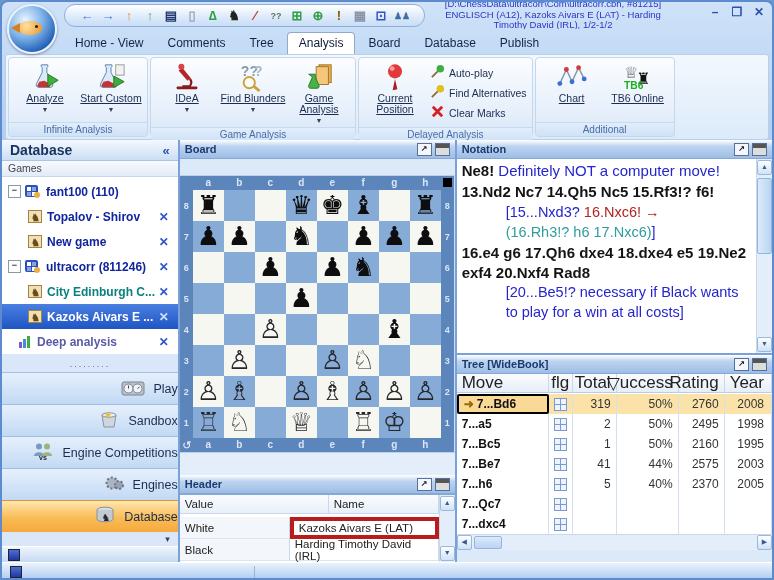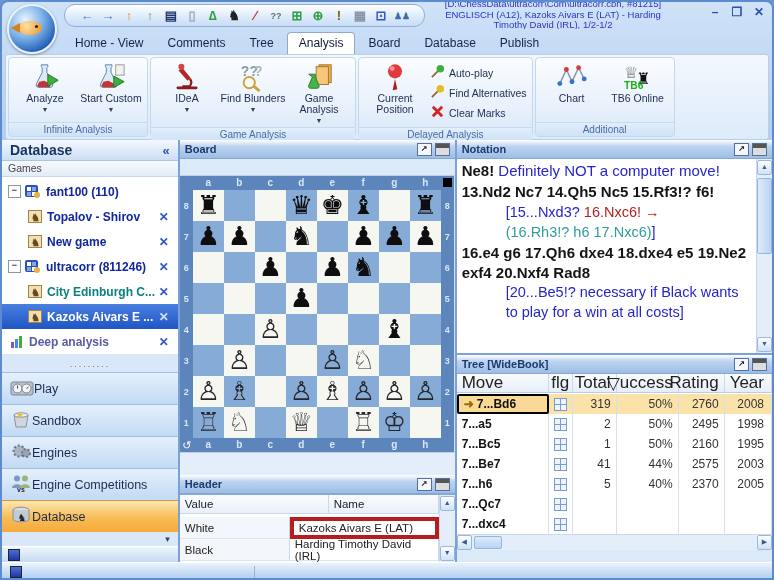--- a/index.html
+++ b/index.html
@@ -23,43 +23,43 @@
   .tabrow{height:26px;display:flex;align-items:flex-end;padding-left:62px;gap:2px;}
   .tab{padding:3px 11px 4px;font-size:12px;color:#14234a;border-radius:4px 4px 0 0;cursor:default;}
   .tab.active{background:#fff;border:1px solid #93a9cc;border-bottom:none;color:#101a35;}
   
   .ribbon{margin:0 3px;height:86px;background:linear-gradient(#f3f8fe,#dcebfa);border:1px solid #b9cfe8;border-radius:3px;display:flex;padding:1px;box-sizing:border-box;}
   .rgroup{border:1px solid #c4d7ec;border-radius:4px;margin:1px;background:linear-gradient(#fbfdff,#e6effb 70%,#d8e7f7);display:flex;flex-direction:column;}
   .rgroup-body{flex:1;display:flex;align-items:flex-start;padding:2px 3px;}
   .rgroup-label{font-size:10px;color:#4a6ca8;text-align:center;background:linear-gradient(#e2eefb,#cfe2f6);border-top:1px solid #c9daee;height:13px;line-height:13px;border-radius:0 0 4px 4px;}
   .rbtn{width:66px;display:flex;flex-direction:column;align-items:center;font-size:10.5px;color:#1c2c50;padding:1px 0;text-align:center;cursor:default;}
   .rbtn .big{height:32px;display:flex;align-items:center;justify-content:center;}
-  .rbtn .lbl{line-height:11px;}
+  .rbtn .lbl{line-height:11px;text-decoration:underline;}
   .caret{font-size:7px;color:#33415f;margin-top:2px;}
   .rstack{display:flex;flex-direction:column;gap:3px;padding:4px 2px;}
   .rsmall{display:flex;align-items:center;gap:4px;font-size:10.5px;color:#1c2c50;white-space:nowrap;cursor:default;}
   
   .main{display:flex;height:422px;}
   .sidebar{width:183px;display:flex;flex-direction:column;background:#d9e7f8;border-right:2px solid #7aa2d8;box-sizing:border-box;}
   .side-title{height:23px;background:linear-gradient(#f4f9ff,#cbdef5);border-bottom:1px solid #aac4e4;font-weight:bold;color:#16335f;font-size:14px;
     display:flex;justify-content:space-between;align-items:center;padding:0 8px;}
   .side-title .clps{color:#2a50b0;font-size:13px;cursor:default;}
   .games-label{height:15px;background:linear-gradient(#f7fafd,#e2ecf7);color:#445;font-size:10.5px;line-height:15px;padding:0 6px;border-bottom:1px solid #c8d8ec;}
   .games-list{background:#fff;padding-top:2px;}
   .gitem{height:25px;display:flex;align-items:center;font-size:12px;font-weight:bold;color:#10259e;cursor:default;}
   .gitem .xbtn{margin-left:auto;margin-right:9px;color:#2f55cc;font-size:12px;font-weight:bold;cursor:default;}
   .gitem.sel{background:linear-gradient(#4a7fe0,#1f55c4);color:#fff;}
   .gitem.sel .xbtn{color:#cfe0ff;}
   .gitem .expander{width:11px;height:11px;border:1px solid #8899aa;background:#fff;color:#333;font-size:9px;line-height:9px;text-align:center;margin:0 3px 0 4px;}
   .gicon{margin-right:5px;display:inline-flex;}
   .c-teal{color:#0a8080;} .c-slate{color:#5a5aa8;}
   .dots{text-align:center;color:#667;font-size:9px;letter-spacing:2px;padding:5px 0 3px;}
   .navstack{margin-top:auto;}
-  .navbtn{height:31px;border-top:1px solid #9fbfe6;background:linear-gradient(#e6f0fc,#c2d9f4);display:flex;align-items:center;
-    padding-left:8px;font-size:12.5px;color:#1c2c50;cursor:default;}
+  .navbtn{height:31px;border-top:1px solid #9fbfe6;background:linear-gradient(#e6f0fc,#c2d9f4);display:flex;align-items:center;gap:8px;
+    padding-left:8px;font-size:12.5px;color:#1c2c50;cursor:default;justify-content:flex-end;}
   .navbtn.sel{background:linear-gradient(#ffe6b0,#f8bc55 55%,#f6a93c);border-top:1px solid #d89a30;}
   .side-chevron{height:16px;display:flex;justify-content:flex-end;align-items:center;padding-right:8px;color:#33415f;font-size:9px;}
   .side-strip{height:17px;background:linear-gradient(#eef5fd,#c6daf2);border-top:1px solid #fff;display:flex;align-items:center;padding-left:6px;}
   .blue-chip{width:10px;height:10px;background:linear-gradient(#4a6fd8,#22379e);border:1px solid #223;}
   
   .mid{width:285px;display:flex;flex-direction:column;border-right:2px solid #7aa2d8;background:#cfe0f4;box-sizing:border-box;}
   .rightcol{flex:1;display:flex;flex-direction:column;background:#cfe0f4;}
   .panel-title{height:18px;background:linear-gradient(#ffffff,#bdd4f0 35%,#9dbde6);border-bottom:1px solid #86a8d4;
     font-size:11px;font-weight:bold;color:#1c3a6e;display:flex;align-items:center;padding:0 5px;}
   .ptools{margin-left:auto;display:flex;gap:3px;}
@@ -376,21 +376,21 @@
           <div class="gitem sel" style="padding-left: 26px;">
             <span class="gicon">
               <svg width="14" height="13" viewBox="0 0 14 13">
                 <rect x="0.5" y="0.5" width="13" height="12" fill="#efe0b8" stroke="#a8843a"></rect>
                 <text x="3" y="10.5" font-size="10" fill="#6a4a1a">♞</text>
               </svg>
             </span>
             <span>Kazoks Aivars E ...</span>
             <span class="xbtn">✕</span>
           </div>
-          <div class="gitem" style="padding-left: 8px;">
+          <div class="gitem" style="padding-left: 16px;">
             <span class="gicon">
               <svg width="14" height="13" viewBox="0 0 14 13">
                 <rect x="1" y="7" width="3" height="6" fill="#7a5ad0"></rect>
                 <rect x="5" y="4" width="3" height="9" fill="#4a8ae0"></rect>
                 <rect x="9" y="1" width="3" height="12" fill="#3fae3f"></rect>
               </svg>
             </span>
             <span class="c-slate">Deep analysis</span>
             <span class="xbtn">✕</span>
           </div>
@@ -410,34 +410,34 @@
           <div class="navbtn">
             <span><svg width="22" height="18" viewBox="0 0 22 18">
                 <path d="M4 5h14l-2 12H6z" fill="#cfd6de" stroke="#8a949e"></path>
                 <ellipse cx="11" cy="5" rx="7" ry="2.2" fill="#e8edf2" stroke="#8a949e"></ellipse>
                 <text x="6" y="8" font-size="9" fill="#e8c020">★</text>
               </svg></span>
             <span>Sandbox</span>
           </div>
           <div class="navbtn">
             <span><svg width="22" height="18" viewBox="0 0 22 18">
-                <circle cx="9" cy="9" r="5.5" fill="#aab4c2" stroke="#6a7484" stroke-width="2" stroke-dasharray="2,2"></circle>
-                <circle cx="16" cy="11" r="4" fill="#98a4b4" stroke="#6a7484" stroke-width="2" stroke-dasharray="2,2"></circle>
-              </svg></span>
-            <span>Engines</span>
-          </div>
-          <div class="navbtn">
-            <span><svg width="22" height="18" viewBox="0 0 22 18">
                 <circle cx="7" cy="4.5" r="3" fill="#7a9ac0"></circle>
                 <path d="M2 14c0-5 10-5 10 0z" fill="#7a9ac0"></path>
                 <circle cx="15" cy="4.5" r="3" fill="#9ab47a"></circle>
                 <path d="M10 14c0-5 10-5 10 0z" fill="#9ab47a"></path>
                 <text x="7" y="17.5" font-size="7" font-weight="bold" fill="#223">vs</text>
               </svg></span>
             <span>Engine Competitions</span>
+          </div>
+          <div class="navbtn">
+            <span><svg width="22" height="18" viewBox="0 0 22 18">
+                <circle cx="9" cy="9" r="5.5" fill="#aab4c2" stroke="#6a7484" stroke-width="2" stroke-dasharray="2,2"></circle>
+                <circle cx="16" cy="11" r="4" fill="#98a4b4" stroke="#6a7484" stroke-width="2" stroke-dasharray="2,2"></circle>
+              </svg></span>
+            <span>Engines</span>
           </div>
           <div class="navbtn sel">
             <span><svg width="22" height="18" viewBox="0 0 22 18">
                 <ellipse cx="11" cy="4" rx="8" ry="2.8" fill="#d8dde4" stroke="#88929e"></ellipse>
                 <path d="M3 4v9c0 3.8 16 3.8 16 0V4" fill="#c2cad4" stroke="#88929e"></path>
                 <text x="7.5" y="14.5" font-size="10" fill="#222">♞</text>
               </svg></span>
             <span>Database</span>
           </div>
         </div>

